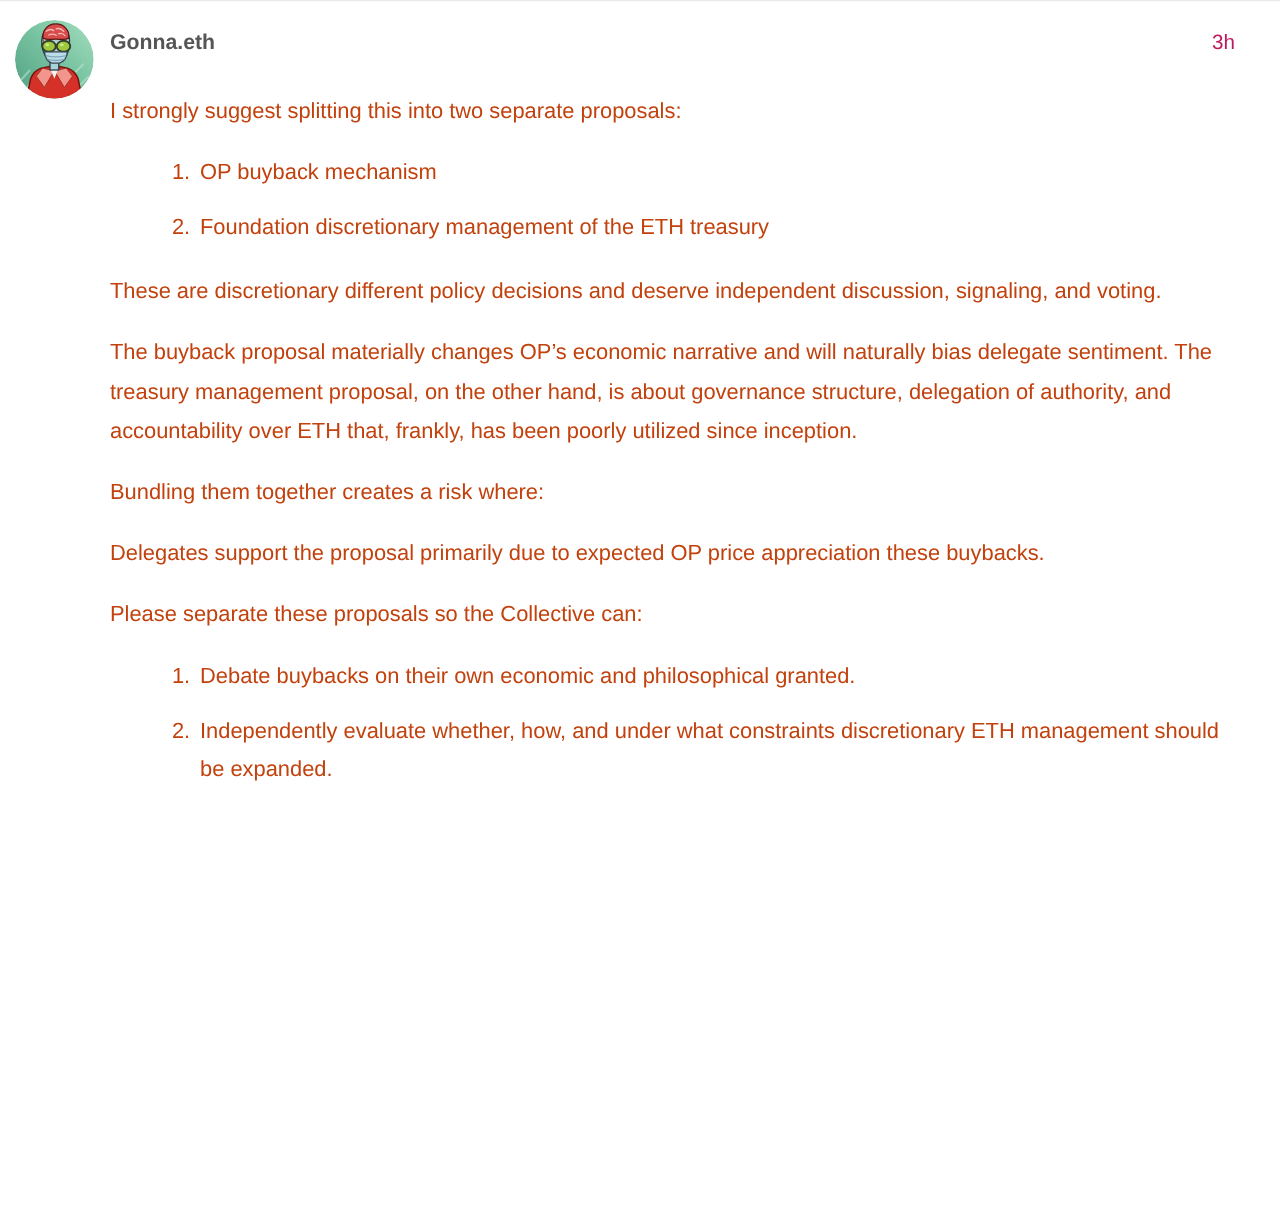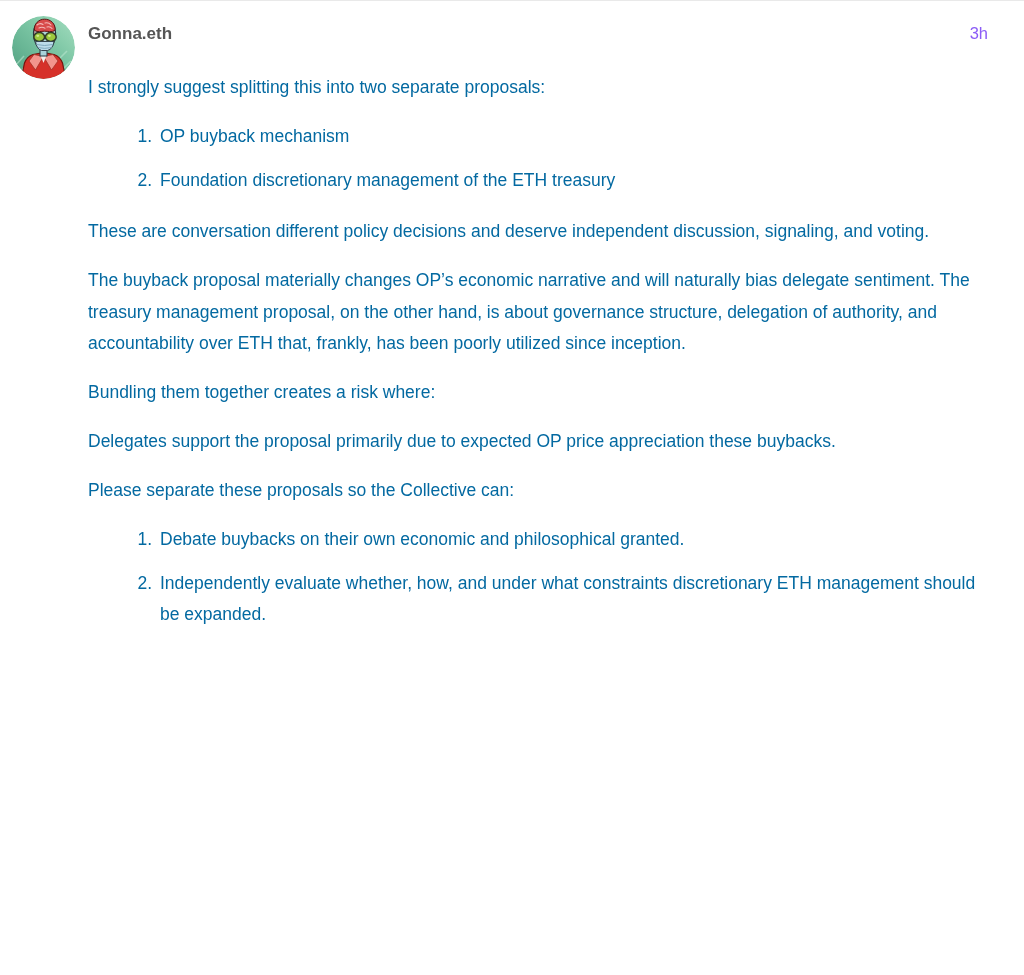--- a/index.html
+++ b/index.html
@@ -44,27 +44,27 @@
   .post-author {
     font-weight: bold;
     font-size: 17px;
     line-height: 21px;
     color: #555555;
     cursor: pointer;
   }
   .post-timestamp {
     font-size: 16.5px;
     line-height: 21px;
-    color: #8b5cf6;
+    color: #be185d;
   }
   .post-body {
     margin-top: 28px;
     font-size: 17.5px;
     line-height: 31.5px;
-    color: #0369a1;
+    color: #c2410c;
     word-wrap: break-word;
   }
   .post-body p {
     margin: 0 0 17.5px 0;
     padding: 0;
   }
   .post-body ol {
     margin: 6px 0 20px 0;
     padding: 0 0 0 57px;
   }
@@ -131,21 +131,21 @@
       <div class="post-header">
         <span class="post-author">Gonna.eth</span>
         <span class="post-timestamp">3h</span>
       </div>
       <div class="post-body">
           <p>I strongly suggest splitting this into two separate proposals:</p>
           <ol>
             <li>OP buyback mechanism</li>
             <li>Foundation discretionary management of the ETH treasury</li>
           </ol>
-          <p>These are conversation different policy decisions and deserve independent discussion, signaling, and voting.</p>
+          <p>These are discretionary different policy decisions and deserve independent discussion, signaling, and voting.</p>
           <p>The buyback proposal materially changes OP’s economic narrative and will naturally bias delegate sentiment. The treasury management proposal, on the other hand, is about governance structure, delegation of authority, and accountability over ETH that, frankly, has been poorly utilized since inception.</p>
           <p>Bundling them together creates a risk where:</p>
           <p>Delegates support the proposal primarily due to expected OP price appreciation these buybacks.</p>
           <p>Please separate these proposals so the Collective can:</p>
           <ol>
             <li>Debate buybacks on their own economic and philosophical granted.</li>
             <li>Independently evaluate whether, how, and under what constraints discretionary ETH management should be expanded.</li>
           </ol>
         </div>
     </div>

